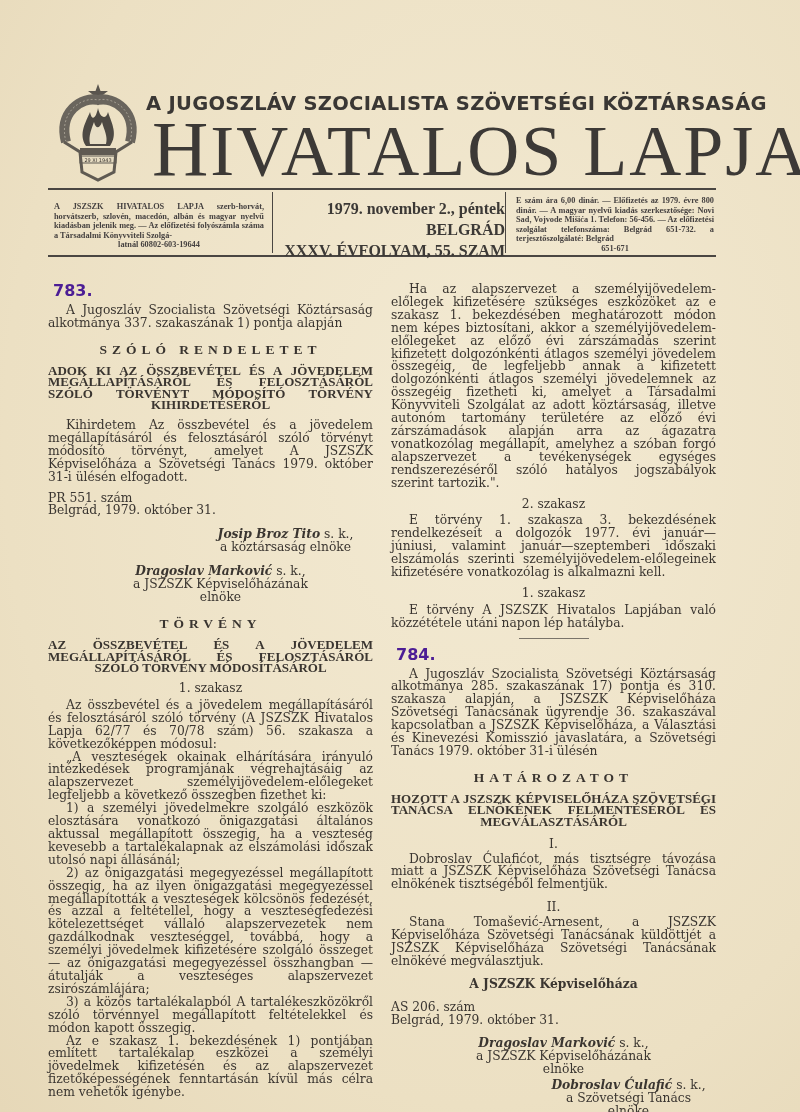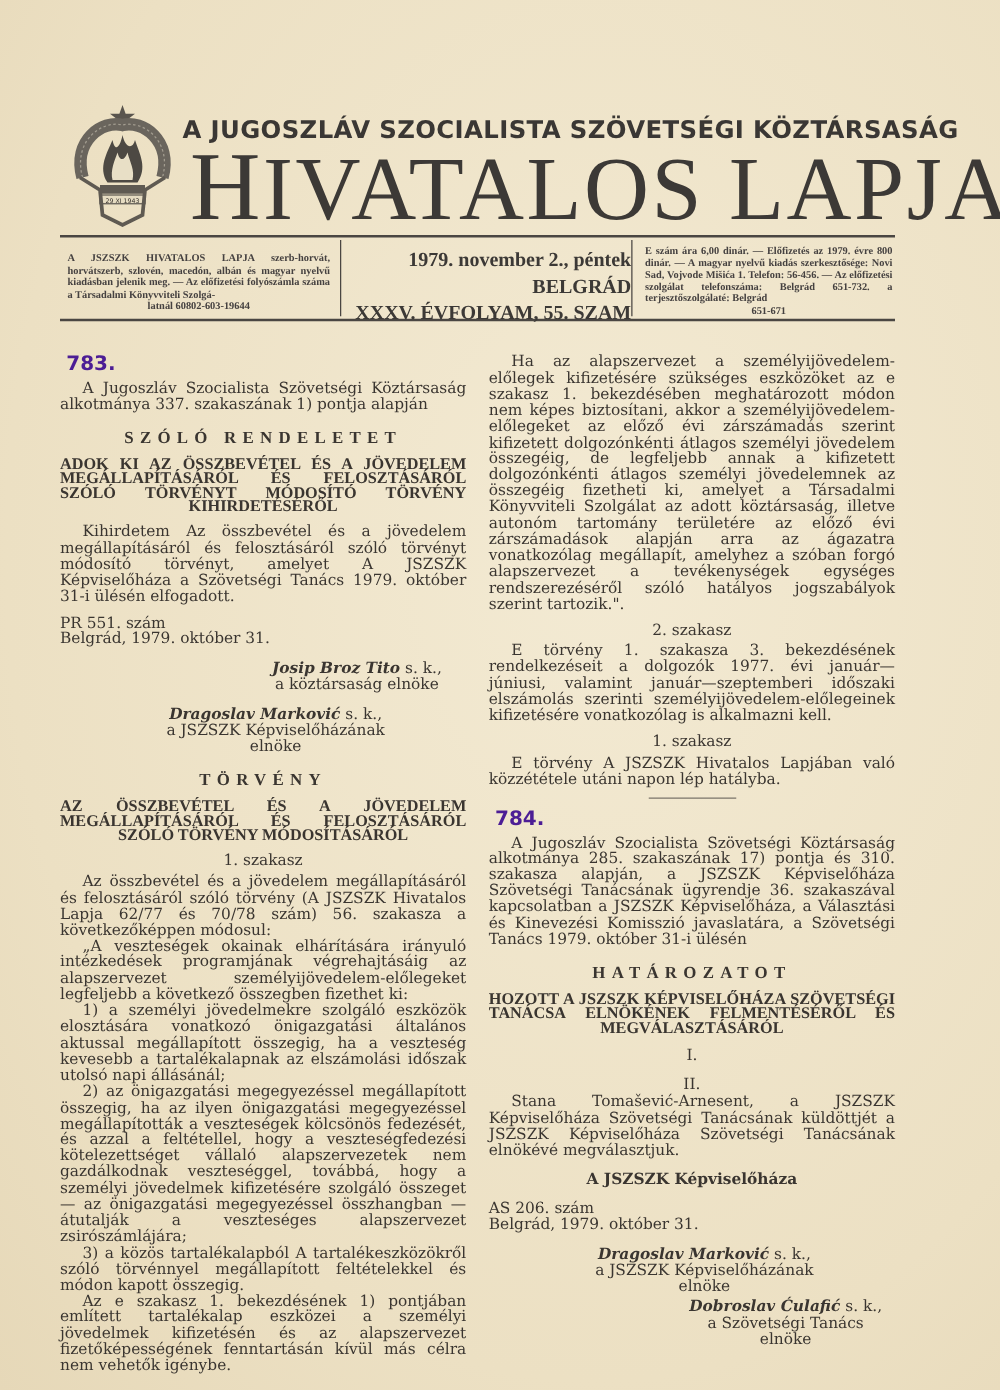--- a/index.html
+++ b/index.html
@@ -139,20 +139,21 @@
       <div class="sect">2. szakasz</div>
       <p>E törvény 1. szakasza 3. bekezdésének rendelkezéseit a dolgozók 1977. évi január—júniusi, valamint január—szeptemberi időszaki elszámolás szerinti személyijövedelem-előlegeinek kifizetésére vonatkozólag is alkalmazni kell.</p>
       <div class="sect">1. szakasz</div>
       <p>E törvény A JSZSZK Hivatalos Lapjában való közzététele utáni napon lép hatályba.</p>
       <div class="sep"></div>
       <div class="num">784.</div>
       <p>A Jugoszláv Szocialista Szövetségi Köztársaság alkotmánya 285. szakaszának 17) pontja és 310. szakasza alapján, a JSZSZK Képviselőháza Szövetségi Tanácsának ügyrendje 36. szakaszával kapcsolatban a JSZSZK Képviselőháza, a Választási és Kinevezési Komisszió javaslatára, a Szövetségi Tanács 1979. október 31-i ülésén</p>
       <div class="spaced">HATÁROZATOT</div>
       <div class="caps">HOZOTT A JSZSZK KÉPVISELŐHÁZA SZÖVETSÉGI TANÁCSA ELNÖKÉNEK FELMENTÉSÉRŐL ÉS MEGVÁLASZTÁSÁRÓL</div>
       <div class="roman">I.</div>
+      <p>Dobroslav Ćulafićot, más tisztségre távozása miatt a JSZSZK Képviselőháza Szövetségi Tanácsa elnökének tisztségéből felmentjük.</p>
       <div class="roman">II.</div>
       <p>Stana Tomašević-Arnesent, a JSZSZK Képviselőháza Szövetségi Tanácsának küldöttjét a JSZSZK Képviselőháza Szövetségi Tanácsának elnökévé megválasztjuk.</p>
       <div class="boldc">A JSZSZK Képviselőháza</div>
       <p class="noind">AS 206. szám</p>
       <p class="noind">Belgrád, 1979. október 31.</p>
       <div class="sig mid">
         <b>Dragoslav Marković</b><span> s. k.,</span><br>
         <span>a JSZSZK Képviselőházának</span><br>
         <span>elnöke</span>
       </div>

